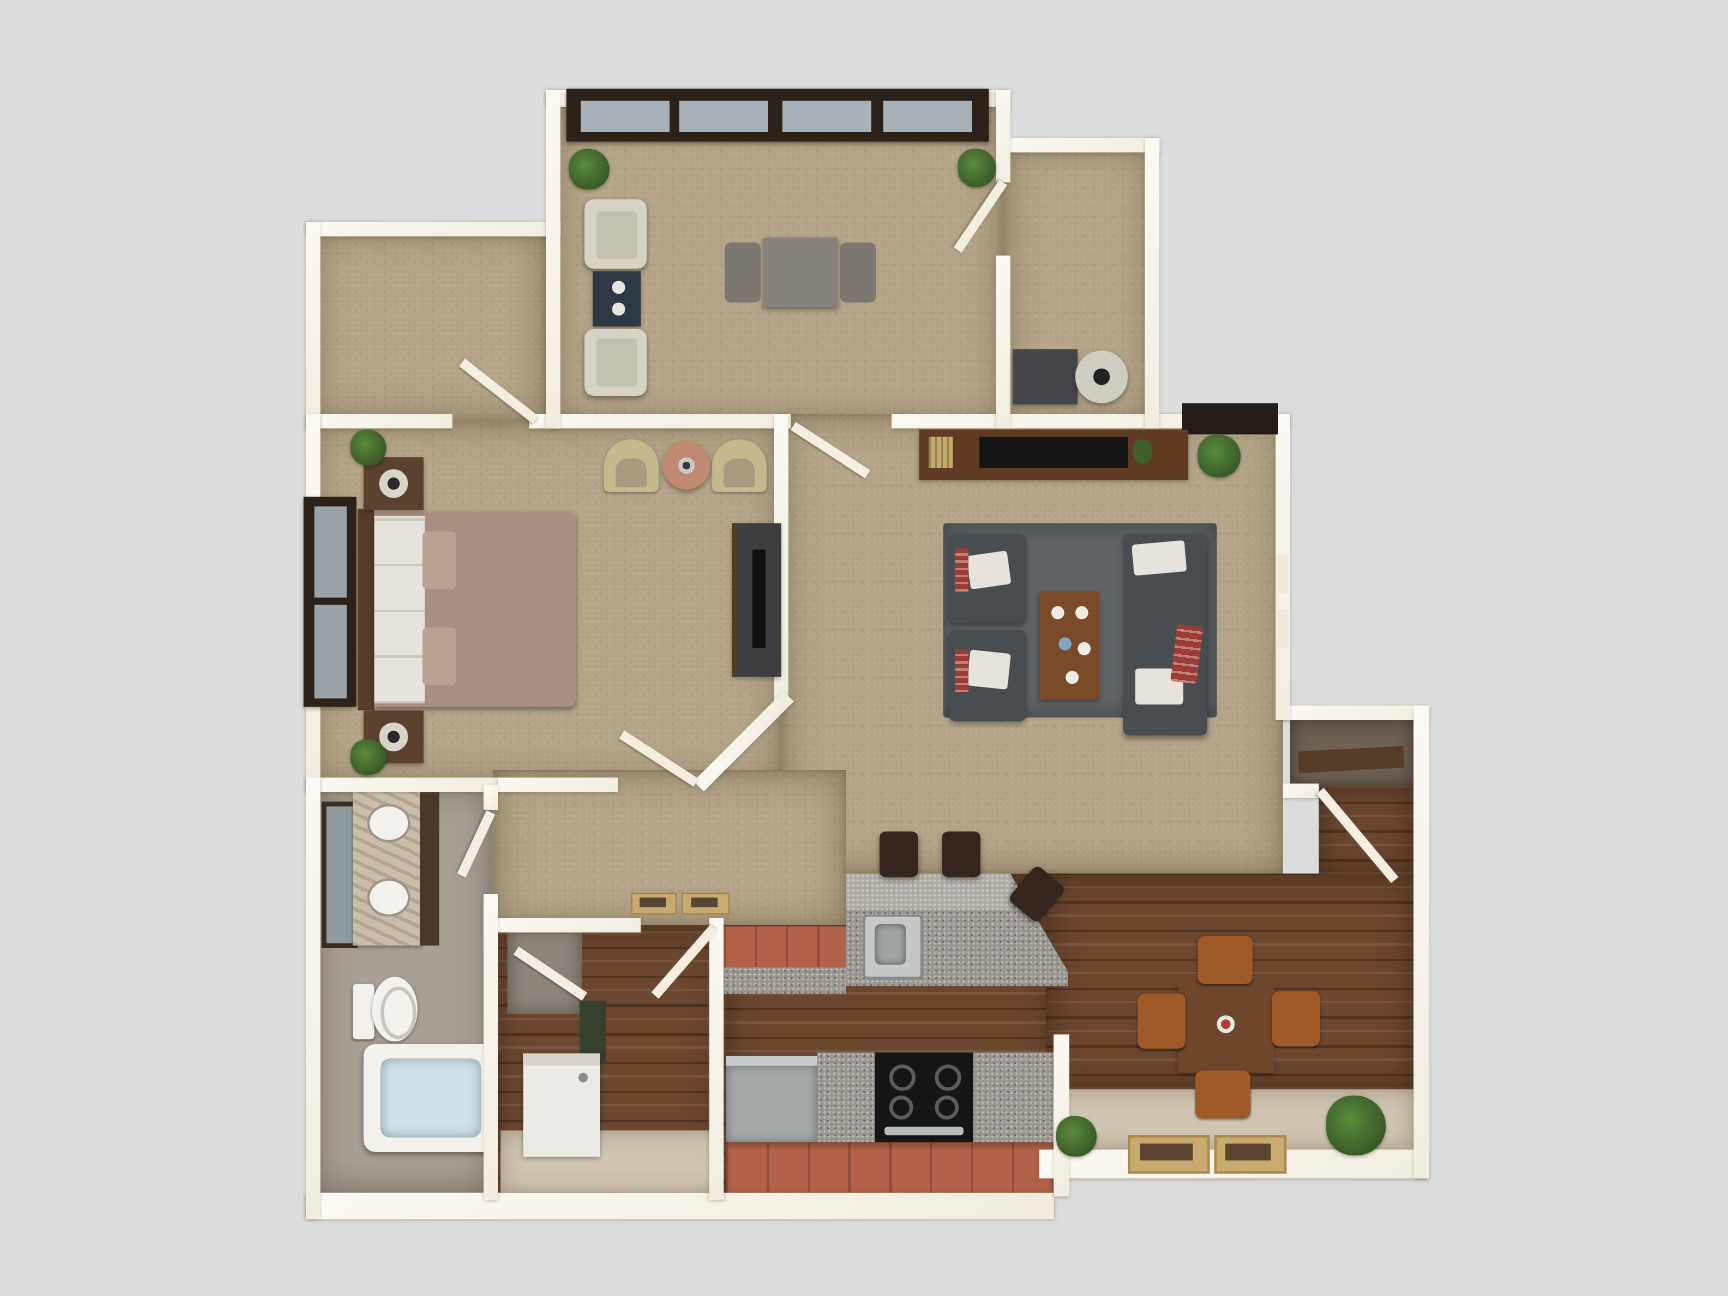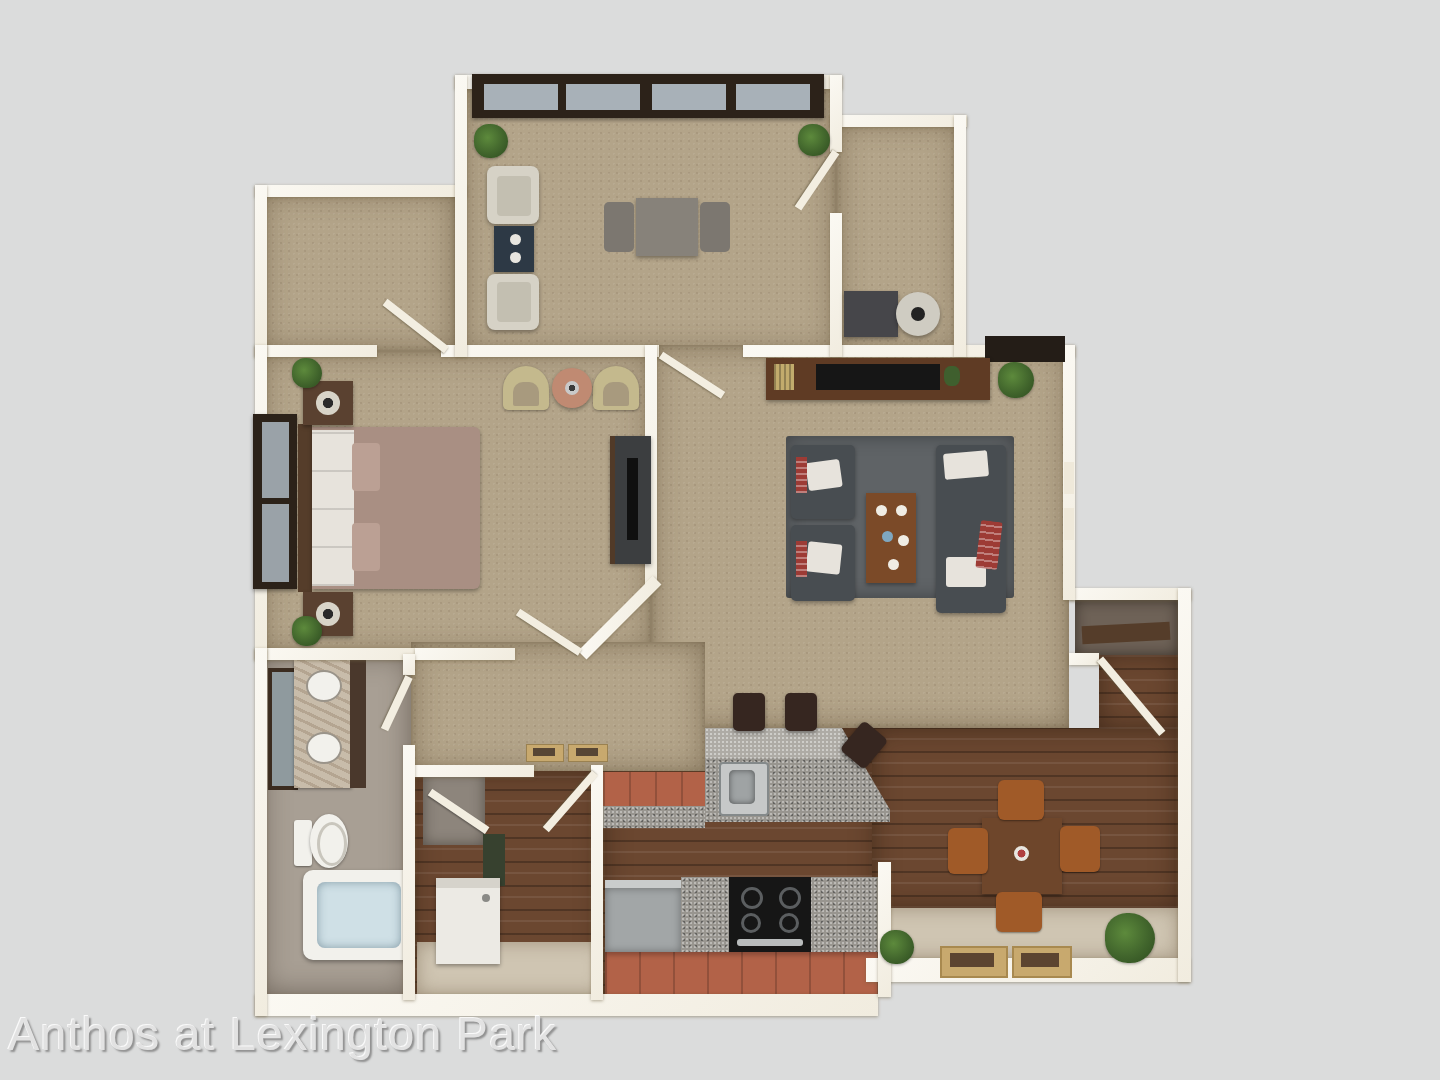--- a/index.html
+++ b/index.html
@@ -243,14 +243,13 @@
   <div class="abs" style="left:1060px;top:826px;width:40px;height:46px;background:var(--dining-chair);border-radius:6px;box-shadow:0 1px 2px rgba(0,0,0,.4);"></div>
   <div class="abs plant" style="left:1105px;top:913px;width:50px;height:50px;"></div>
   <div class="abs plant" style="left:880px;top:930px;width:34px;height:34px;"></div>
   <div class="abs" style="left:940px;top:946px;width:64px;height:28px;background:var(--mat-tan);border:2px solid #a8894f;">
     <div class="abs" style="left:8px;top:5px;width:44px;height:14px;background:#5c4430;"></div>
   </div>
   <div class="abs" style="left:1012px;top:946px;width:56px;height:28px;background:var(--mat-tan);border:2px solid #a8894f;">
     <div class="abs" style="left:7px;top:5px;width:38px;height:14px;background:#5c4430;"></div>
   </div>
 
-  <div class="abs watermark" style="left:8px;top:1006px;">Anthos at Lexington Park</div>
 </div>
 
 </body></html>

